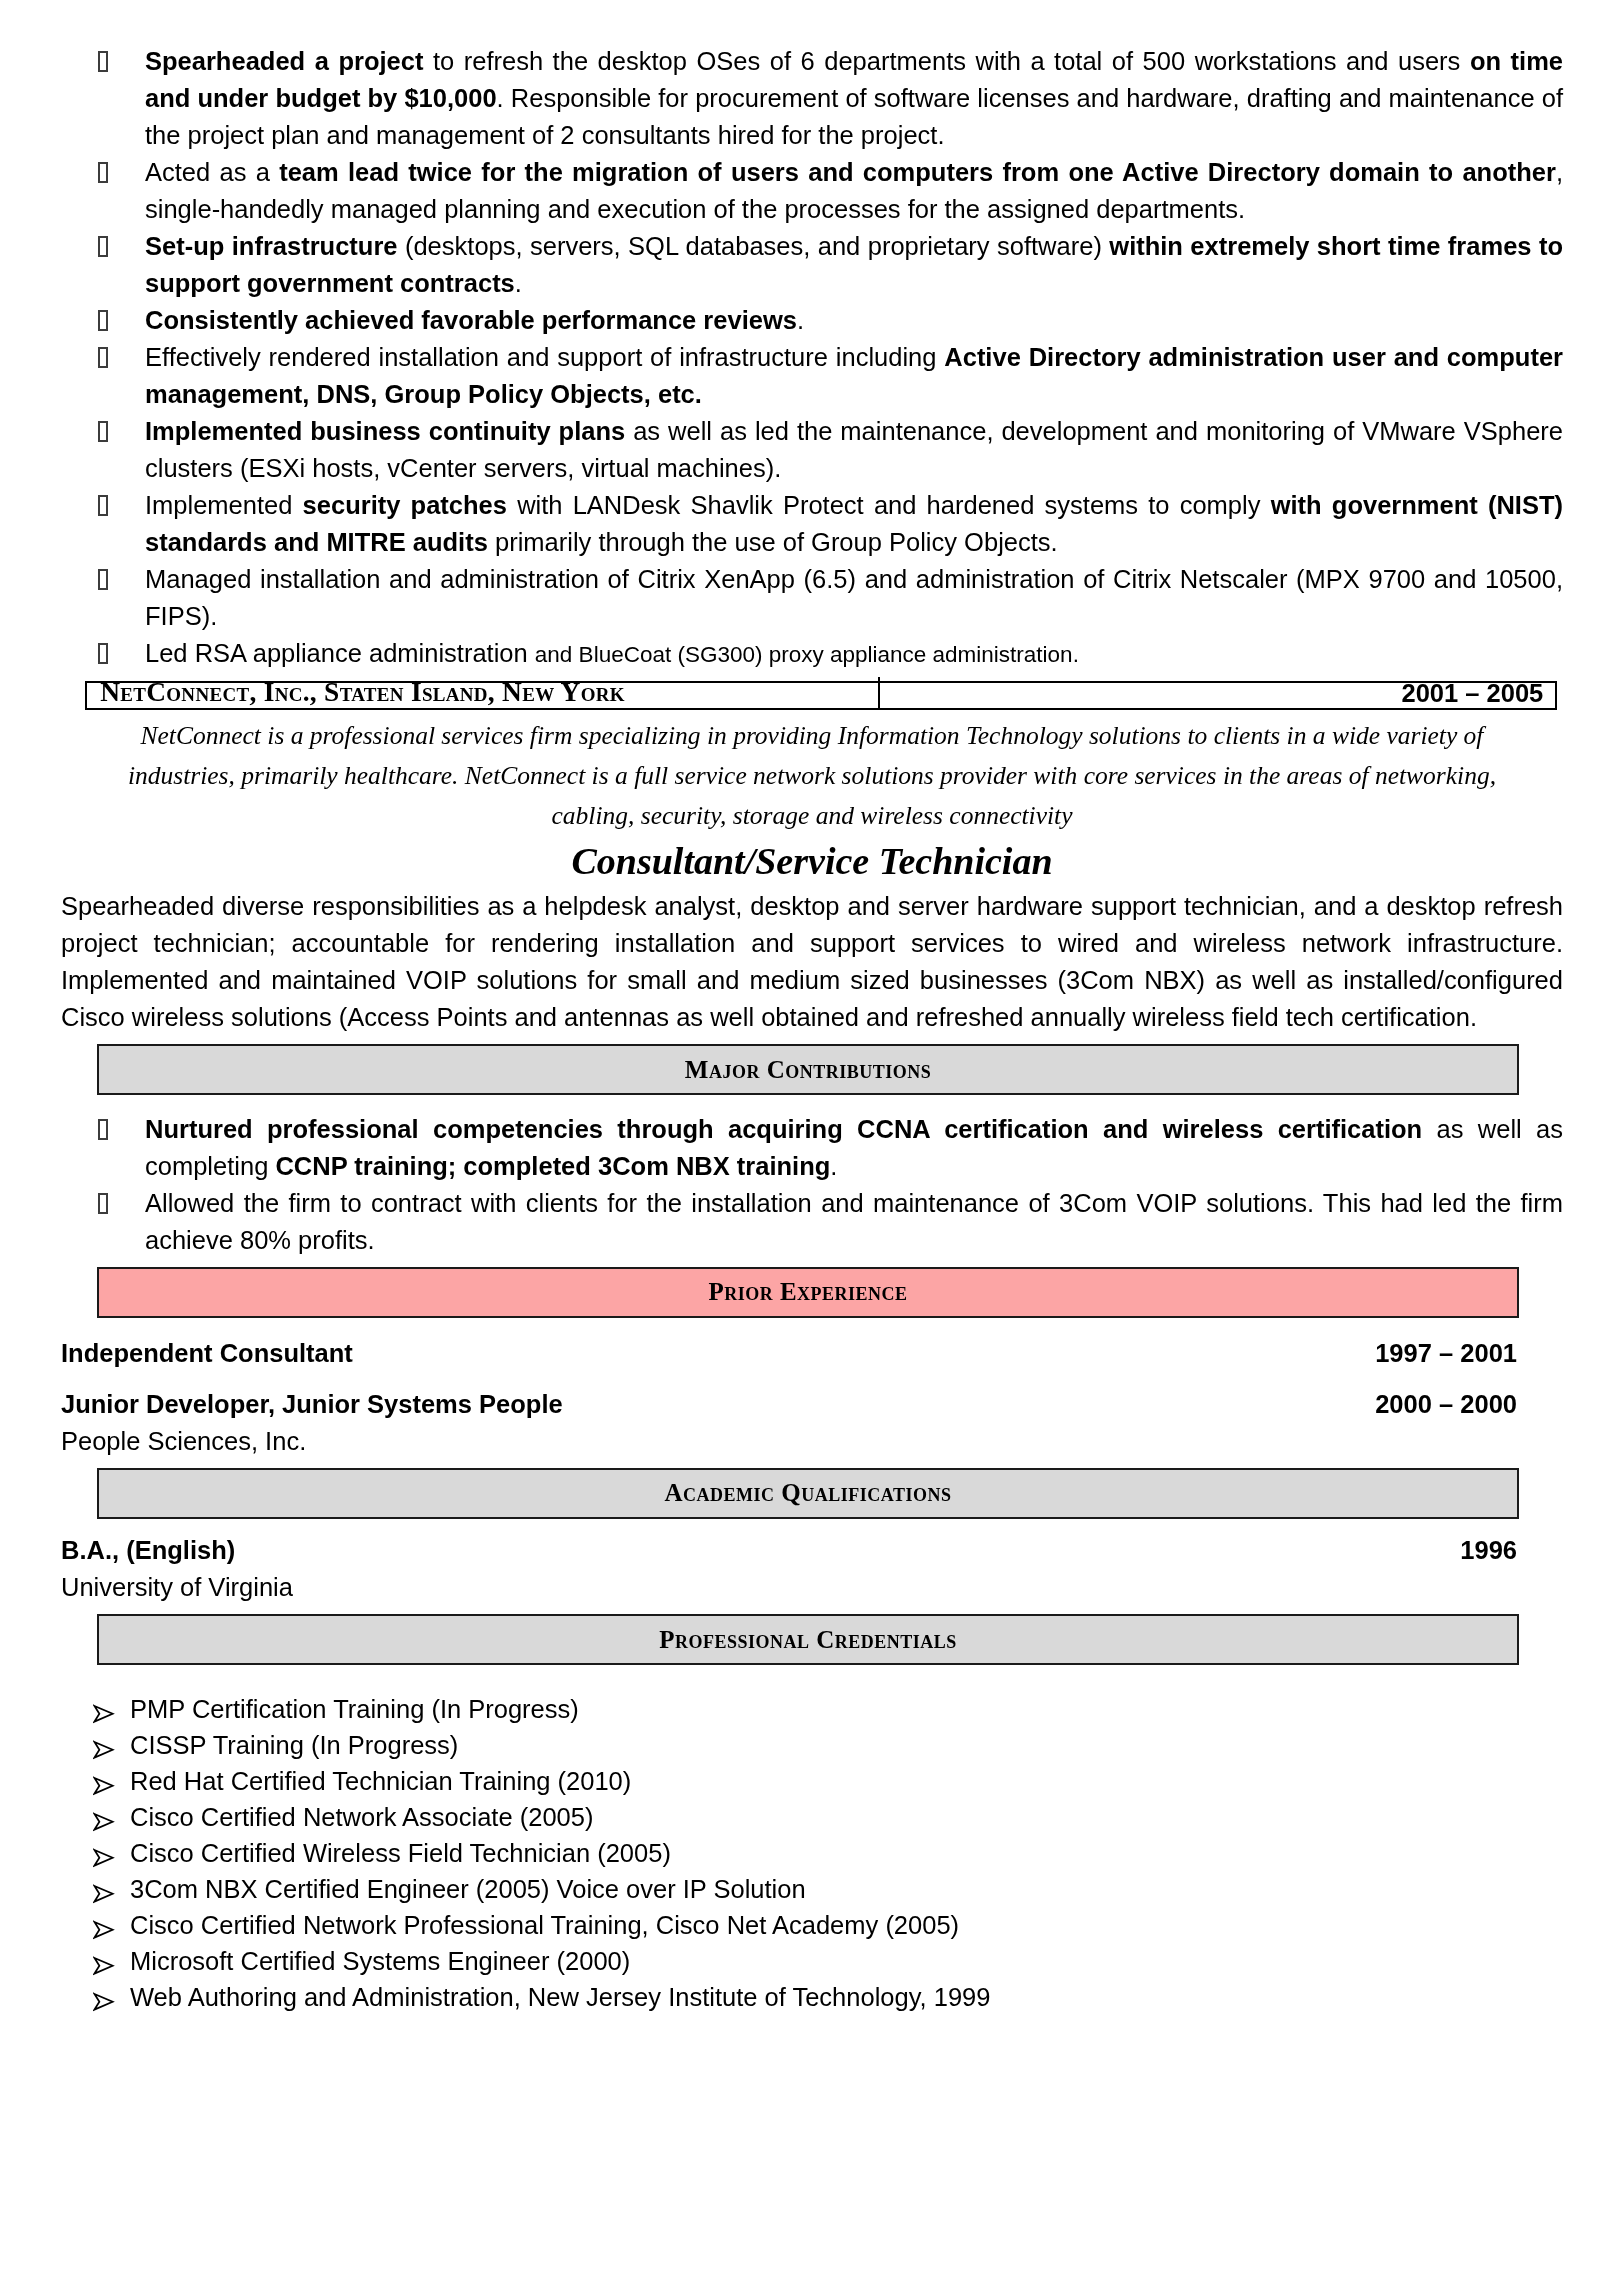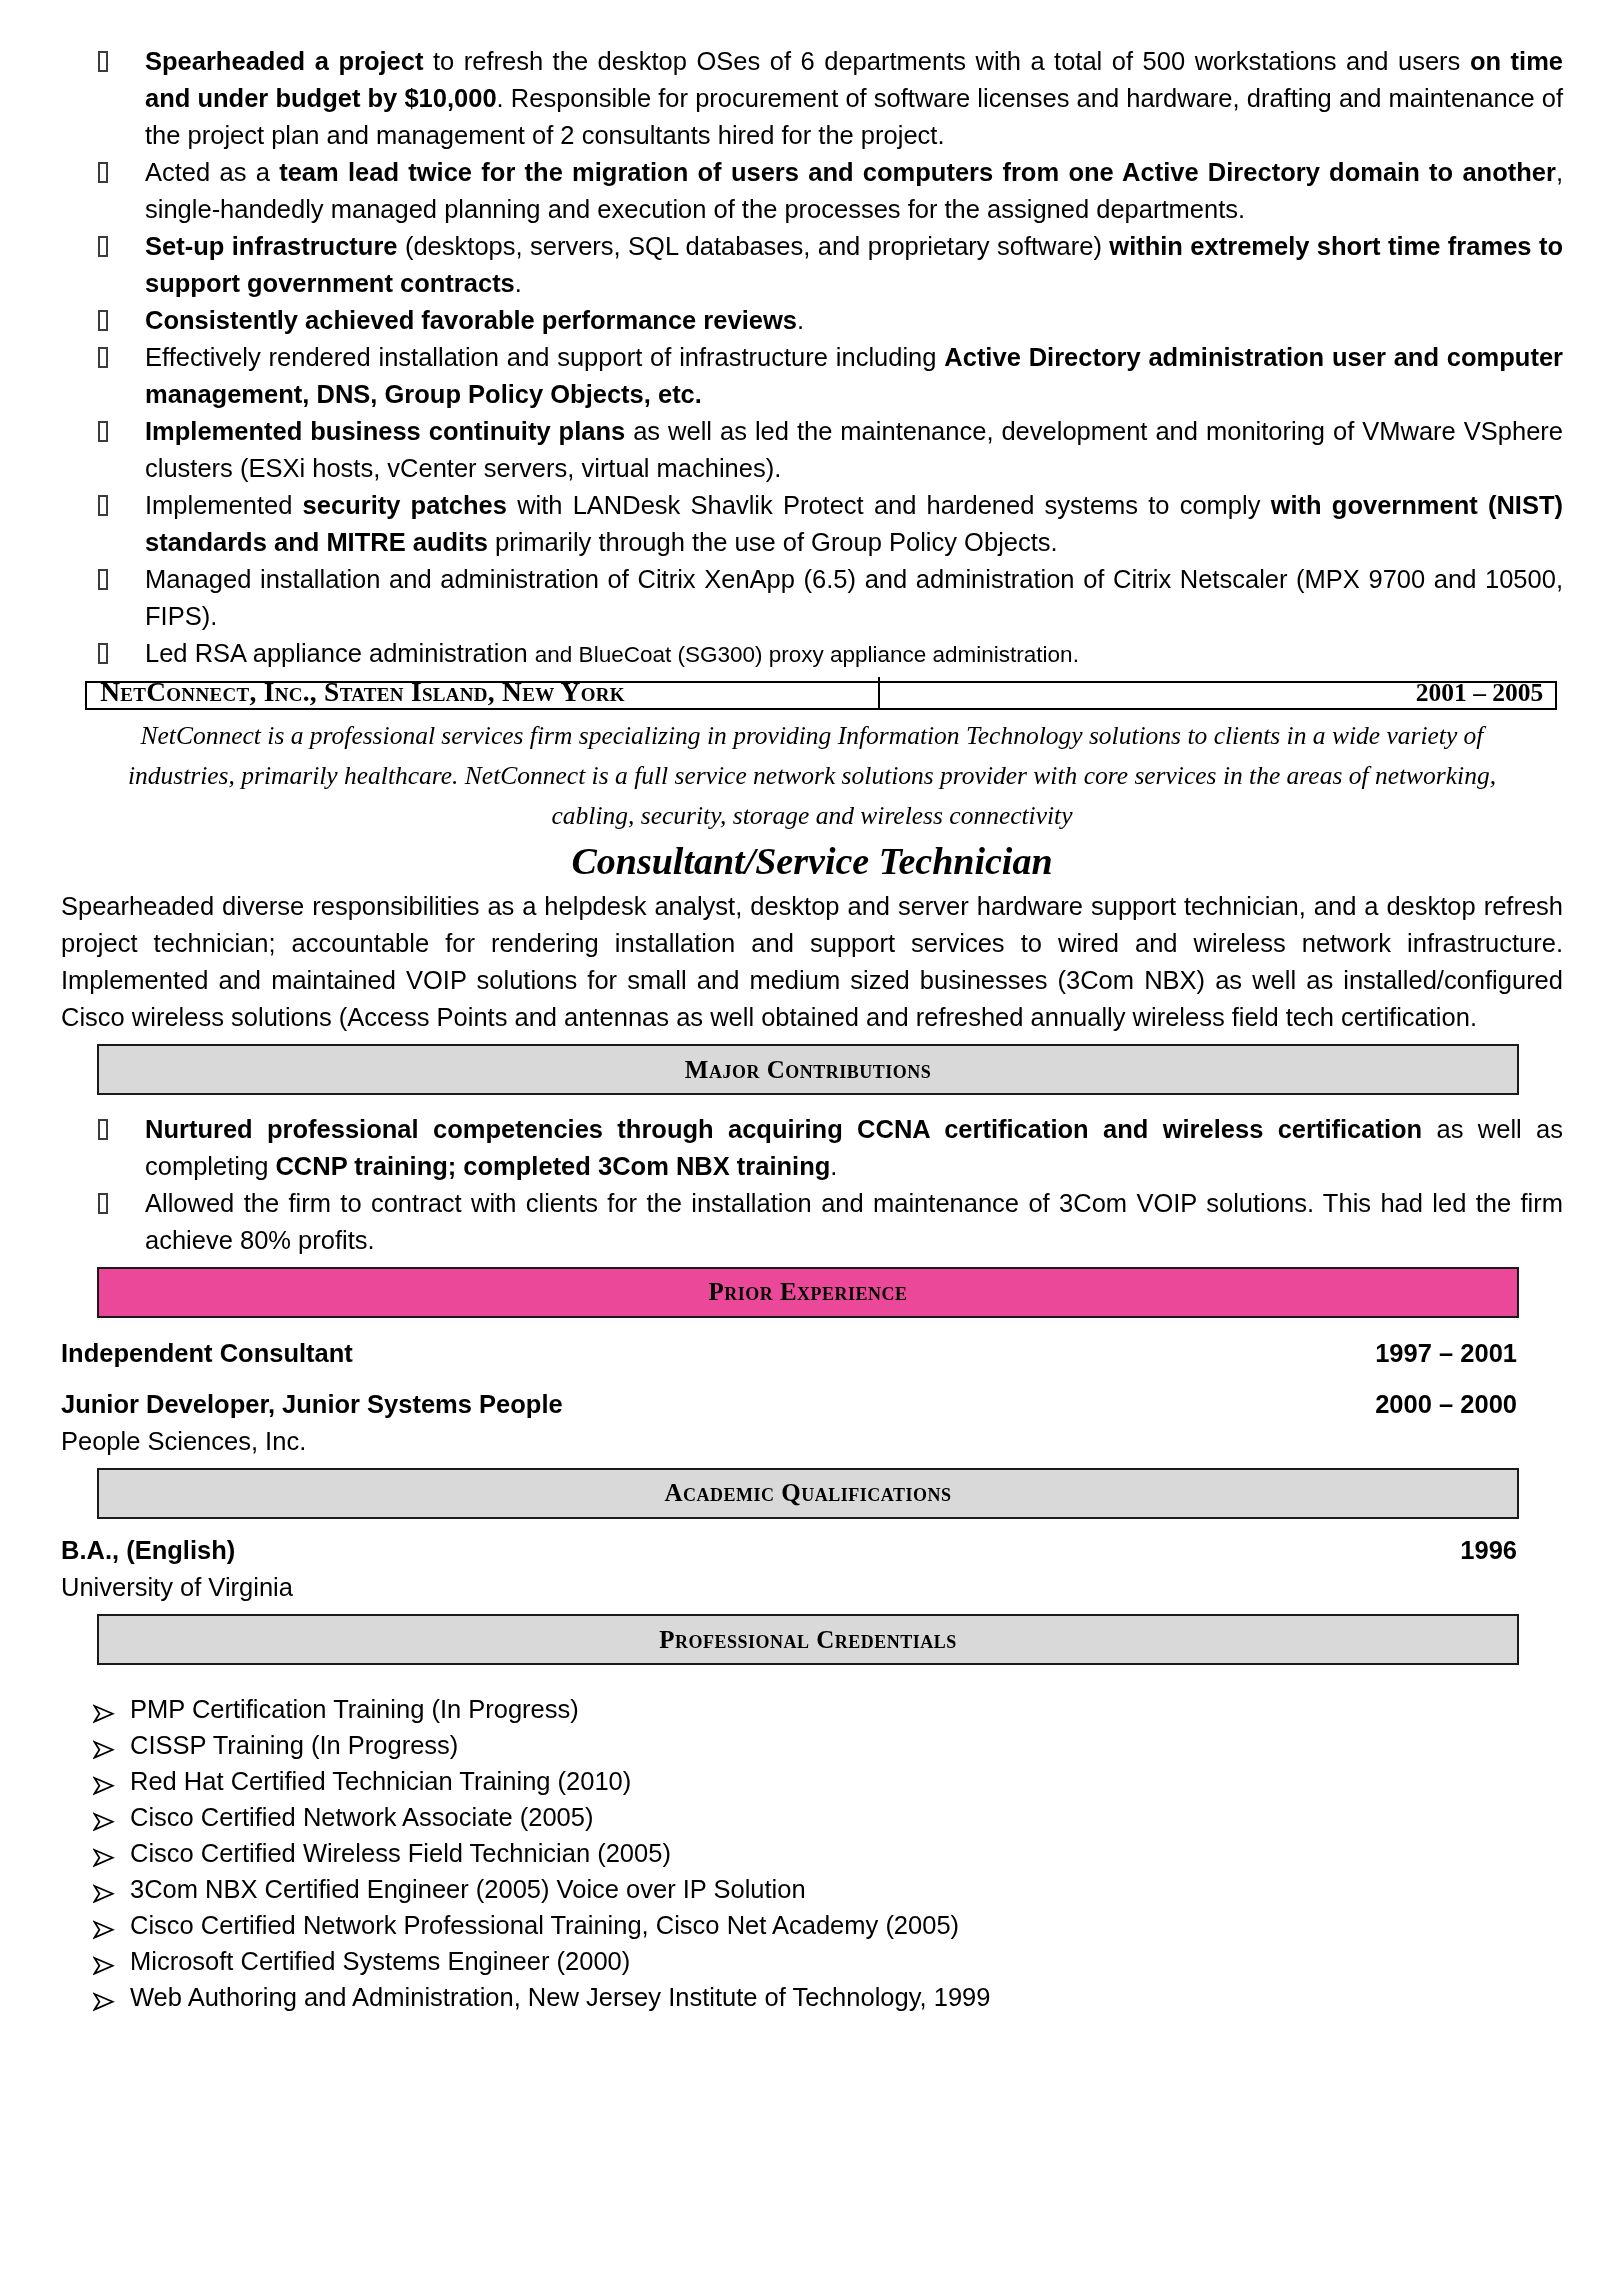--- a/index.html
+++ b/index.html
@@ -45,21 +45,21 @@
     font-family:"Liberation Serif", serif;
     font-weight:bold;
     font-variant:small-caps;
     font-size:27.4px;
     letter-spacing:0.3px;
   }
   .company-dates {
     flex:1;
     display:flex; align-items:center; justify-content:flex-end;
     padding-right:11.8px;
-    font-family:Liberation Serif, serif;
+    font-family:Liberation Sans, sans-serif;
     font-weight:bold;
     font-size:25.5px;
   }
   .company-desc {
     margin-top:5.9px;
     text-align:center;
     font-family:"Liberation Serif", serif;
     font-style:italic;
     font-size:25.5px;
     line-height:40px;
@@ -145,21 +145,21 @@
 
   <div class="bar" style="background: rgb(217, 217, 217); border-color: rgb(26, 26, 26);">
     <span class="bar-title">Major Contributions</span>
   </div>
 
   <div class="bullet-list mt16" id="mc-bullets">
       <div class="bullet"><span class="tofu"></span><span><span class="b">Nurtured professional competencies through acquiring CCNA certification and wireless certification</span><span> as well as completing </span><span class="b">CCNP training; completed 3Com NBX training</span><span>.</span></span></div>
       <div class="bullet"><span class="tofu"></span><span><span>Allowed the firm to contract with clients for the installation and maintenance of 3Com VOIP solutions. This had led the firm achieve 80% profits.</span></span></div>
     </div>
 
-  <div class="bar" style="background: #ec4899; border-color: rgb(26, 26, 26);">
+  <div class="bar" style="background: #fca5a5; border-color: rgb(26, 26, 26);">
     <span class="bar-title">Prior Experience</span>
   </div>
 
   <div class="entries" id="pe-entries">
       <div class="pe-entry">
         <div class="pe-row">
           <span class="pe-title">Independent Consultant</span>
           <span class="pe-dates">1997 – 2001</span>
         </div>
       </div>

